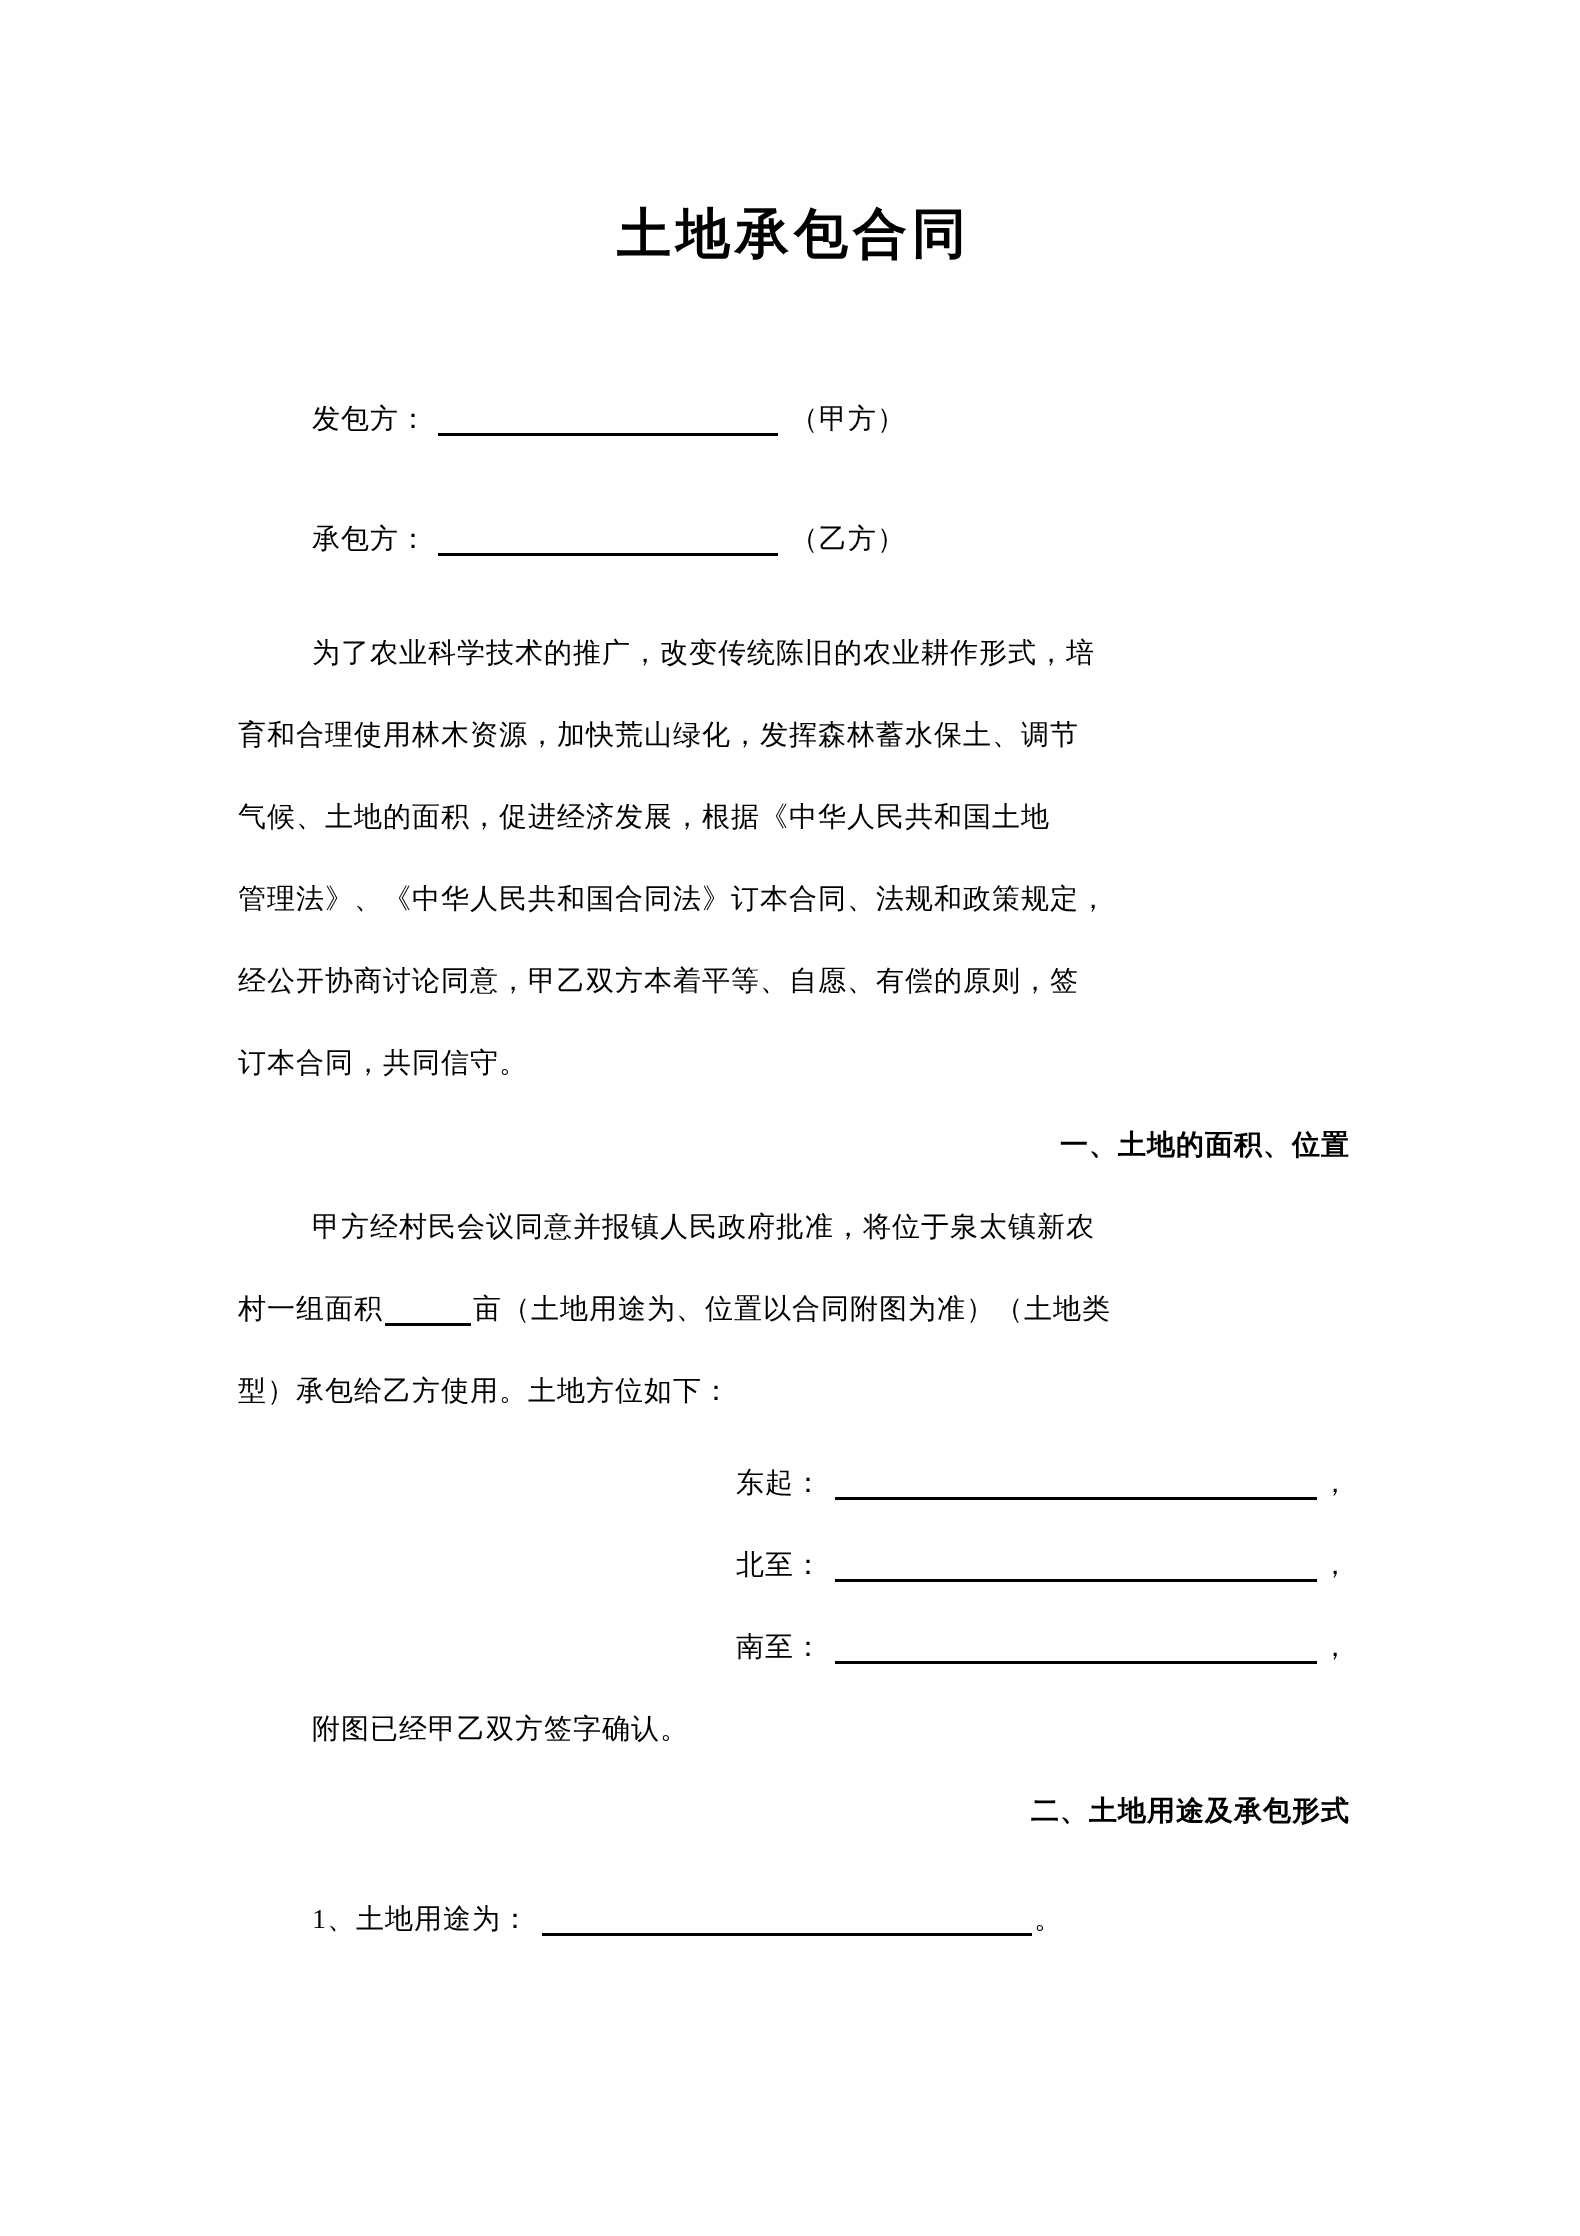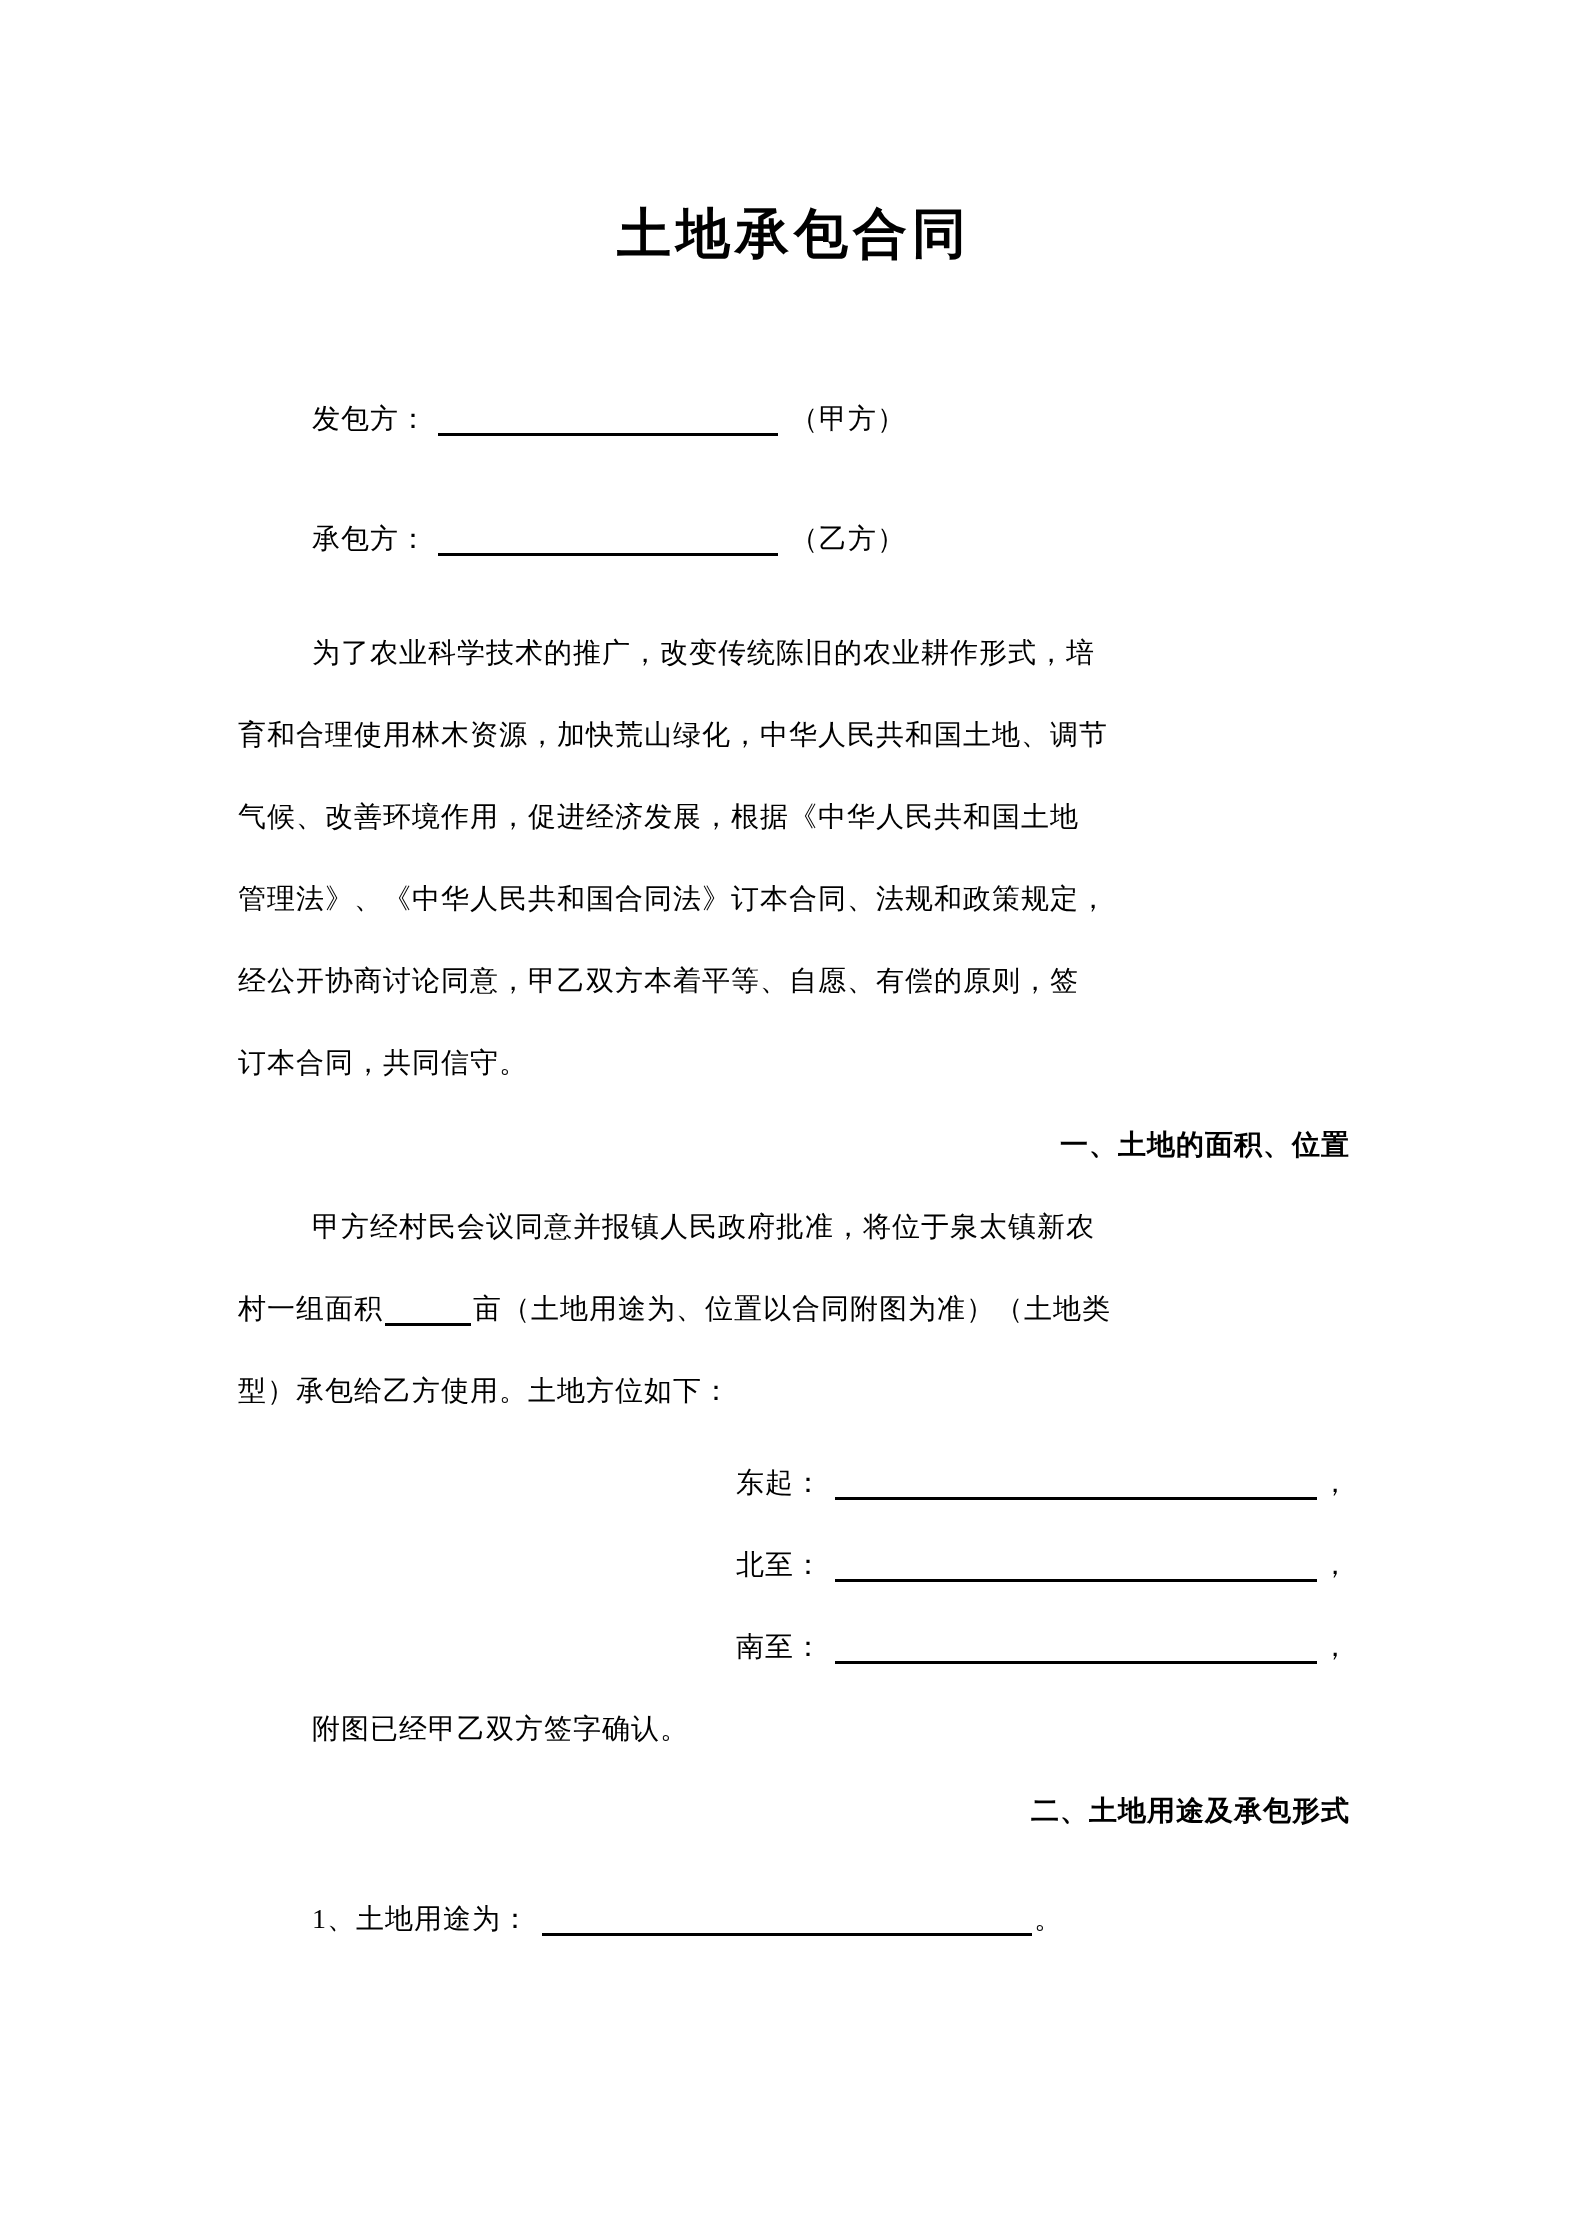--- a/index.html
+++ b/index.html
@@ -48,22 +48,22 @@
     <div class="line indent">
       <span>发包方：</span><span class="blank blank-party"></span><span>（甲方）</span>
     </div>
     <div class="line indent party-line-2">
       <span>承包方：</span><span class="blank blank-party"></span><span>（乙方）</span>
     </div>
   </div>
 
   <div class="preamble">
     <div class="line indent">为了农业科学技术的推广，改变传统陈旧的农业耕作形式，培</div>
-    <div class="line">育和合理使用林木资源，加快荒山绿化，中华人民共和国土地、调节</div>
-    <div class="line">气候、改善环境作用，促进经济发展，根据《中华人民共和国土地</div>
+    <div class="line">育和合理使用林木资源，加快荒山绿化，发挥森林蓄水保土、调节</div>
+    <div class="line">气候、土地的面积，促进经济发展，根据《中华人民共和国土地</div>
     <div class="line">管理法》、《中华人民共和国合同法》订本合同、法规和政策规定，</div>
     <div class="line">经公开协商讨论同意，甲乙双方本着平等、自愿、有偿的原则，签</div>
     <div class="line">订本合同，共同信守。</div>
   </div>
 
   <div class="line indent heading">一、土地的面积、位置</div>
 
   <div>
     <div class="line indent">甲方经村民会议同意并报镇人民政府批准，将位于泉太镇新农</div>
     <div class="line">

